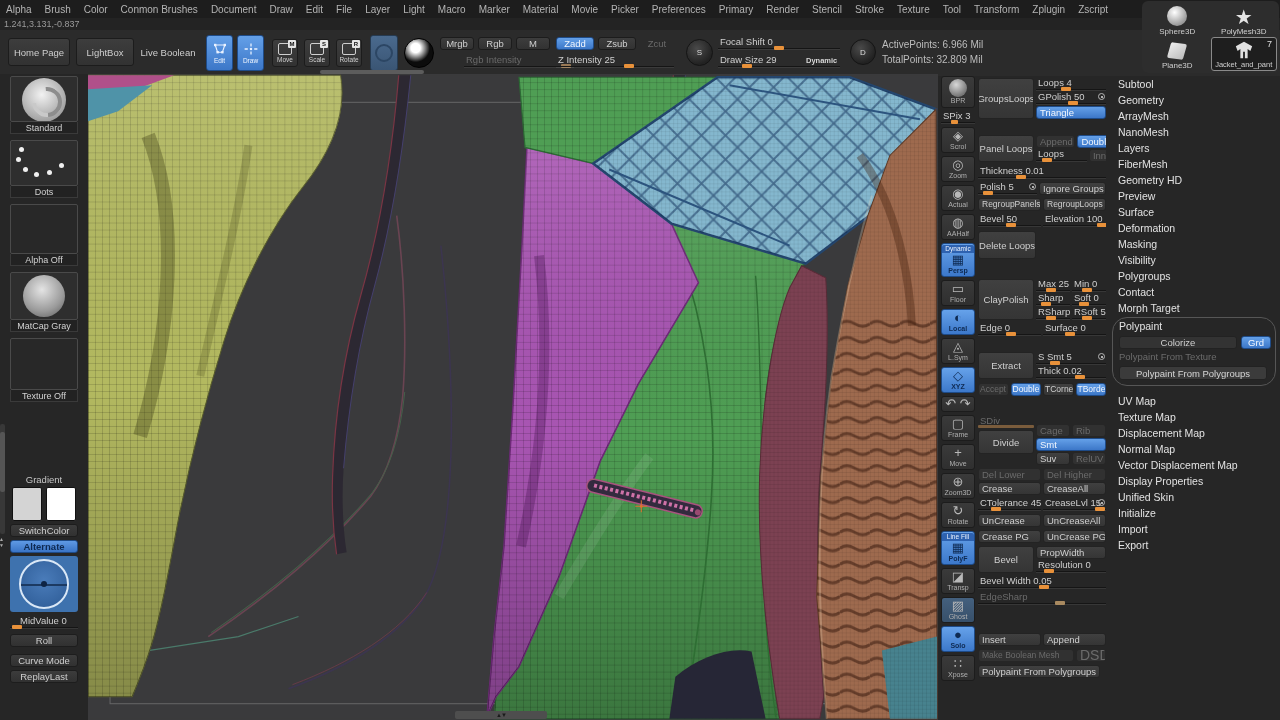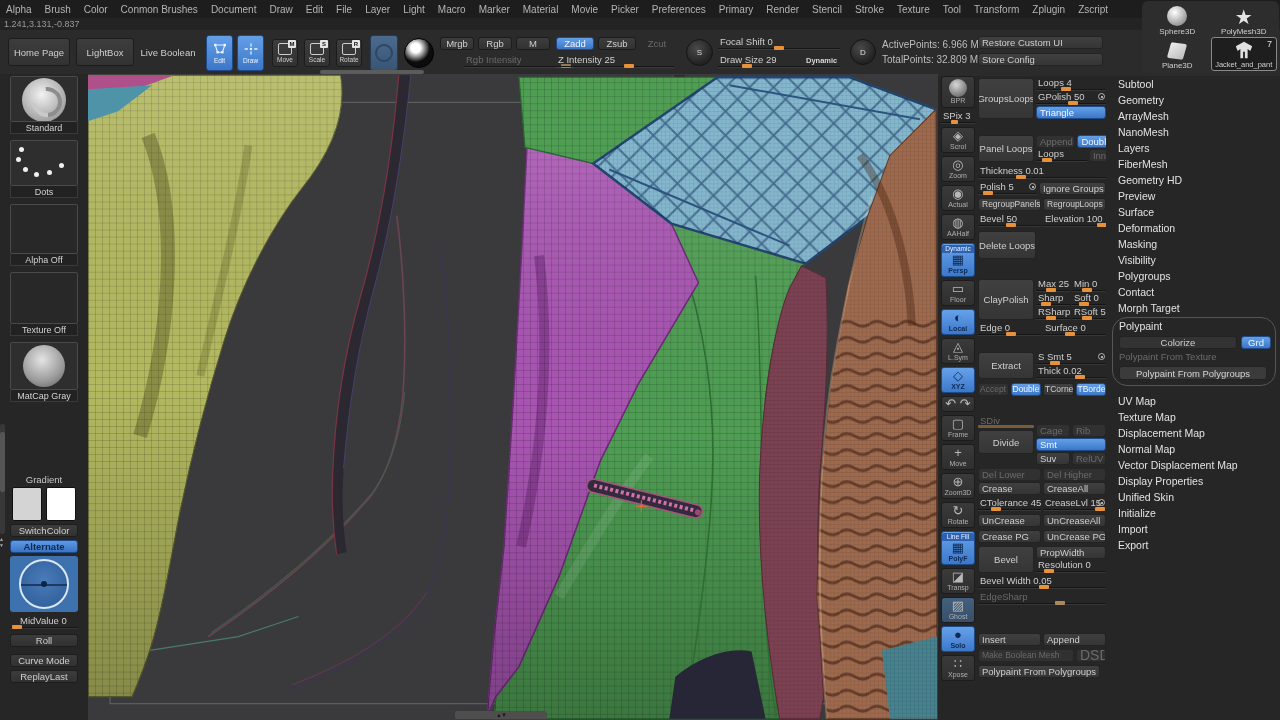--- a/index.html
+++ b/index.html
@@ -254,24 +254,20 @@
     <div class="tbtn circle-tool" style="left:850px;top:9px;width:26px;height:26px">
         <span>D</span>
       </div>
     <div class="points" style="left:882px;top:7px">
       <div>ActivePoints: 6.966 Mil</div>
       <div>TotalPoints: 32.809 Mil</div>
     </div>
     <div class="hscroll-mini"></div>
   </div>
 
-  <div class="geo-restore">
-    <button class="gbtn" style="width:125px;display:block">Restore Custom UI</button>
-    <button class="gbtn" style="width:125px;display:block;margin-top:4px">Store Config</button>
-  </div>
 
   <div class="tool-palette">
     <div class="pal-cell">
       <span class="pal-sphere"></span>
       <span>Sphere3D</span>
     </div>
     <div class="pal-cell">
       <span class="pal-star">★</span>
       <span>PolyMesh3D</span>
     </div>
@@ -304,28 +300,28 @@
         <span class="dot" style="left:36px;top:29px"></span>
         <span class="dot" style="left:48px;top:22px"></span>
       </div>
       <div class="thumb-label">Dots</div>
     </div>
     <div class="thumb-item">
       <div class="thumb" style="height:50px;background:#282828"></div>
       <div class="thumb-label">Alpha Off</div>
     </div>
     <div class="thumb-item">
+      <div class="thumb" style="height:48px">
+          <div class="matcap-sphere"></div>
+        </div>
+      <div class="thumb-label">MatCap Gray</div>
+    </div>
+    <div class="thumb-item">
       <div class="thumb" style="height:52px;background:#282828"></div>
       <div class="thumb-label">Texture Off</div>
-    </div>
-    <div class="thumb-item">
-      <div class="thumb" style="height:48px">
-          <div class="matcap-sphere"></div>
-        </div>
-      <div class="thumb-label">MatCap Gray</div>
     </div>
 
     <div class="side-scroll">
       <span class="handle"></span>
       <span class="arrows">▲<br>▼</span>
     </div>
 
     <div class="sec-label" style="margin-top:72px">Gradient</div>
     <div class="swatches">
       <span class="swatch" style="background:#d4d4d4"></span>

